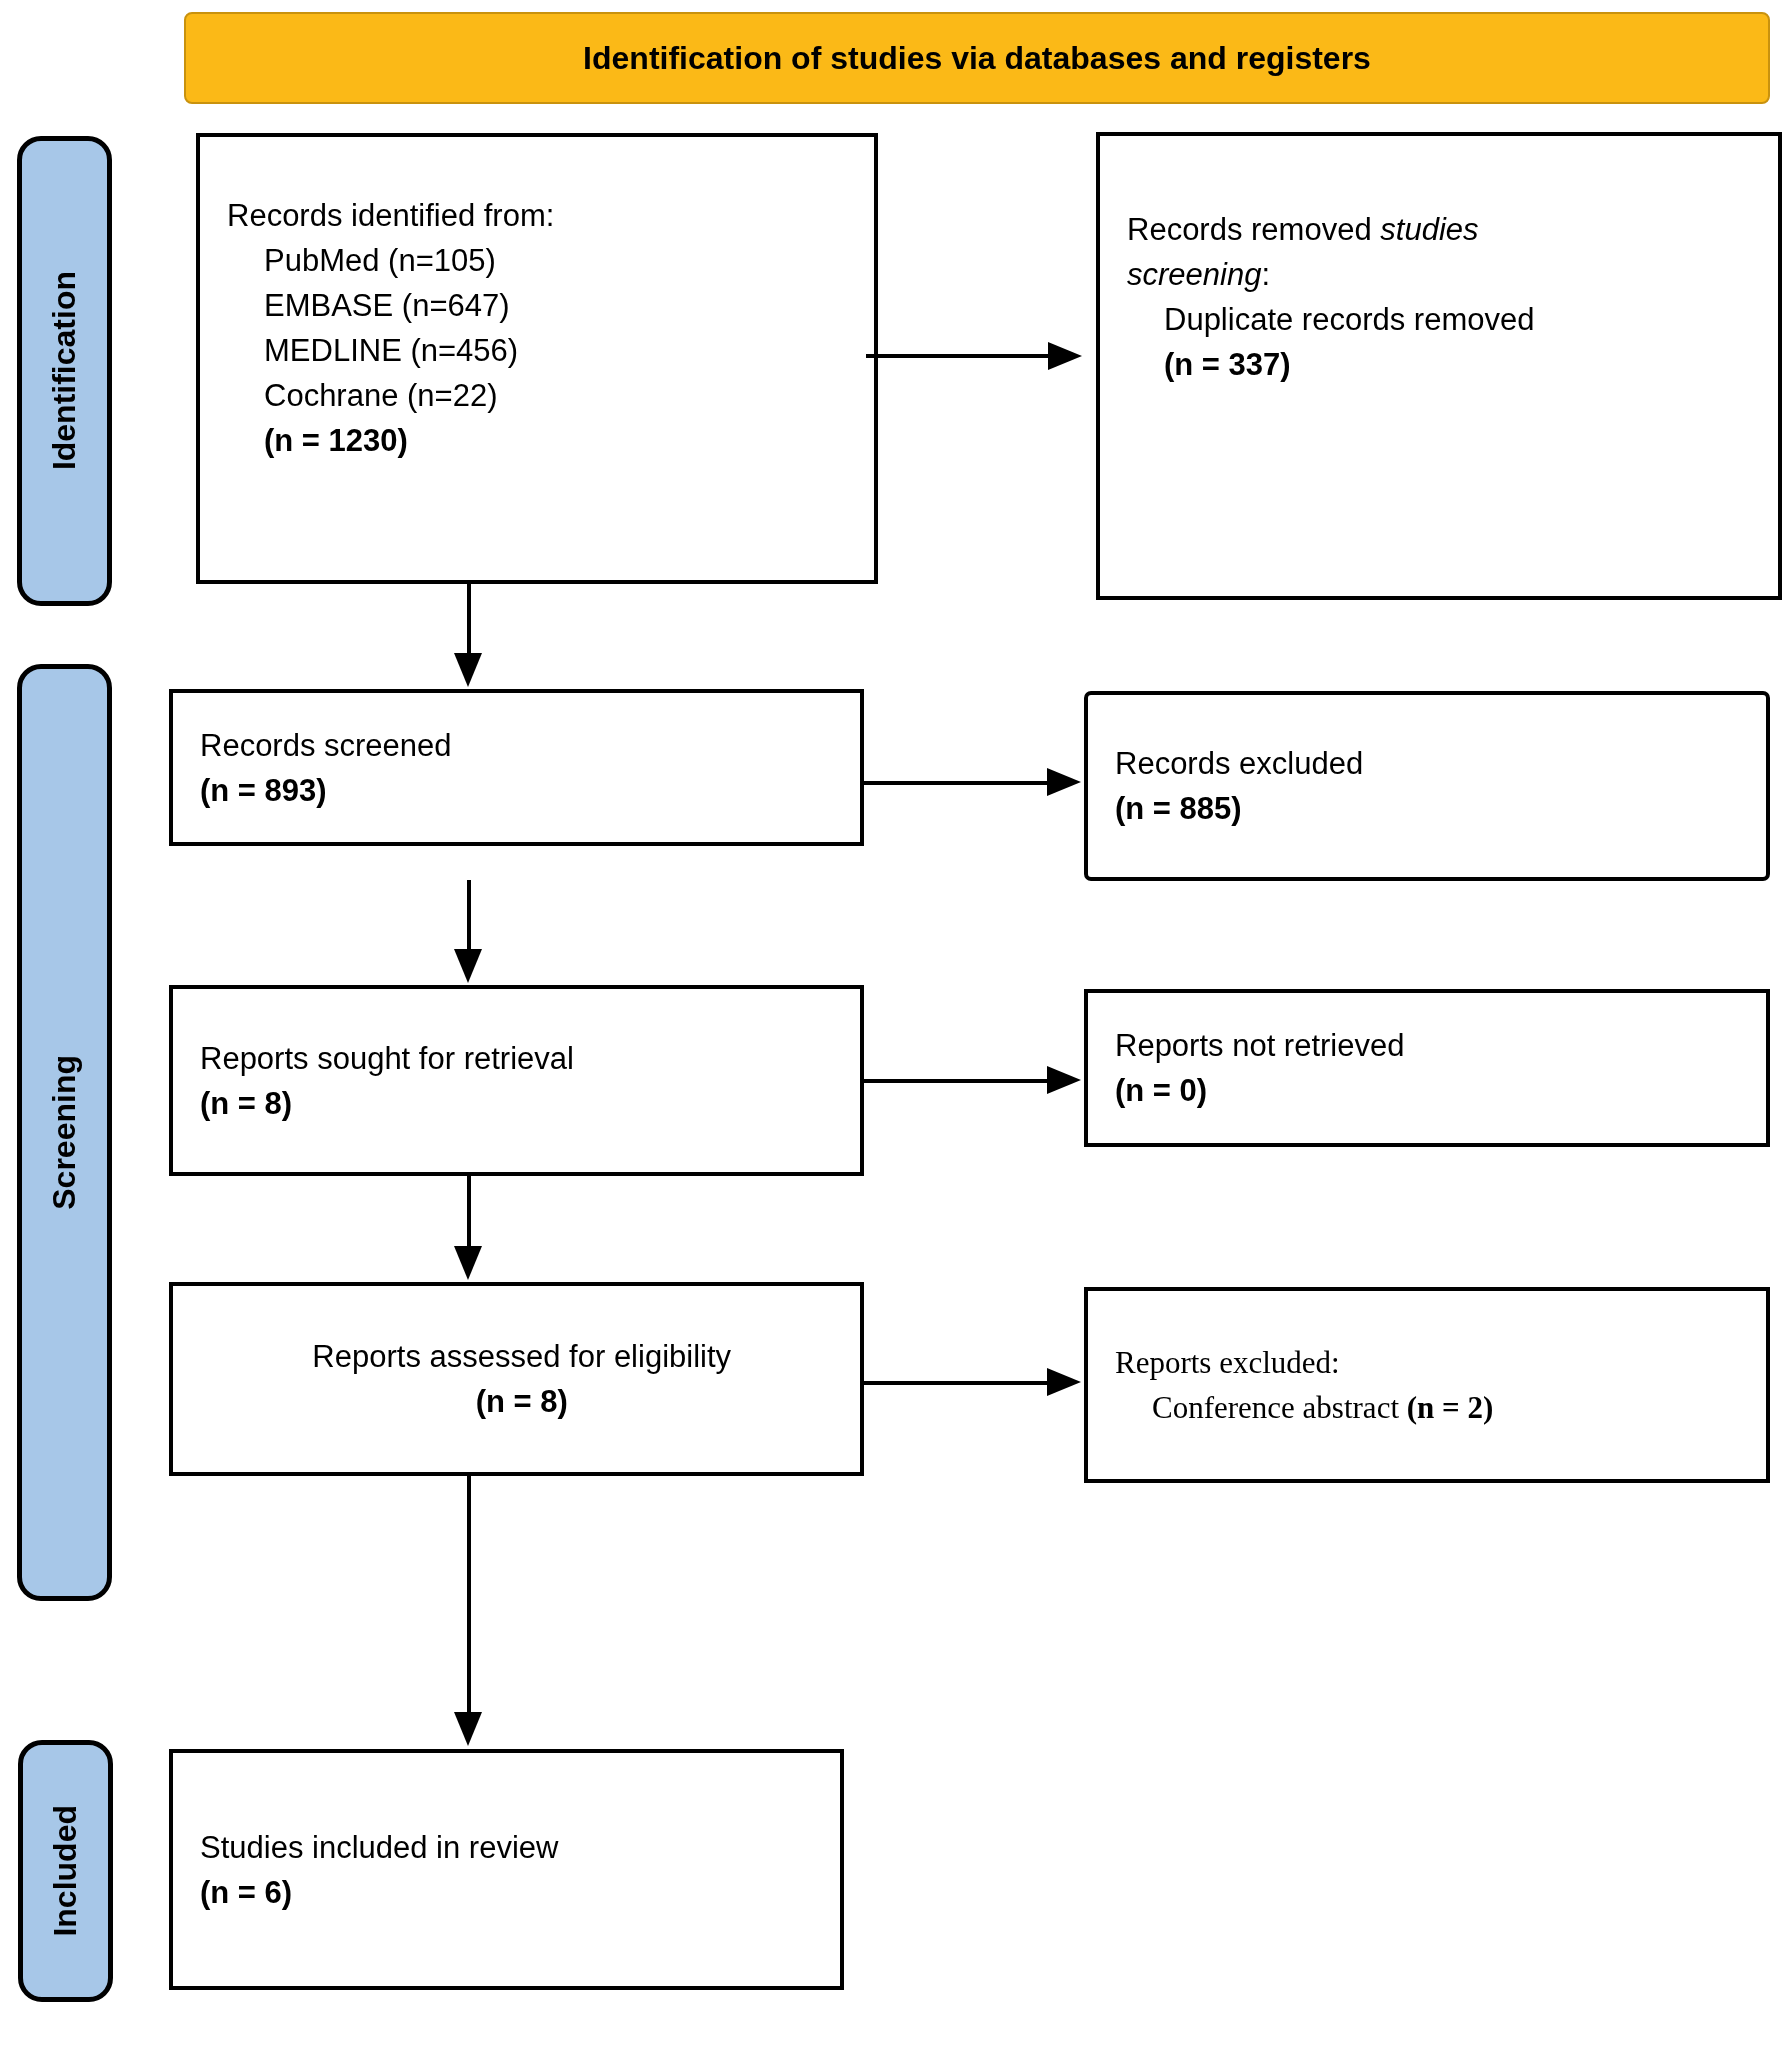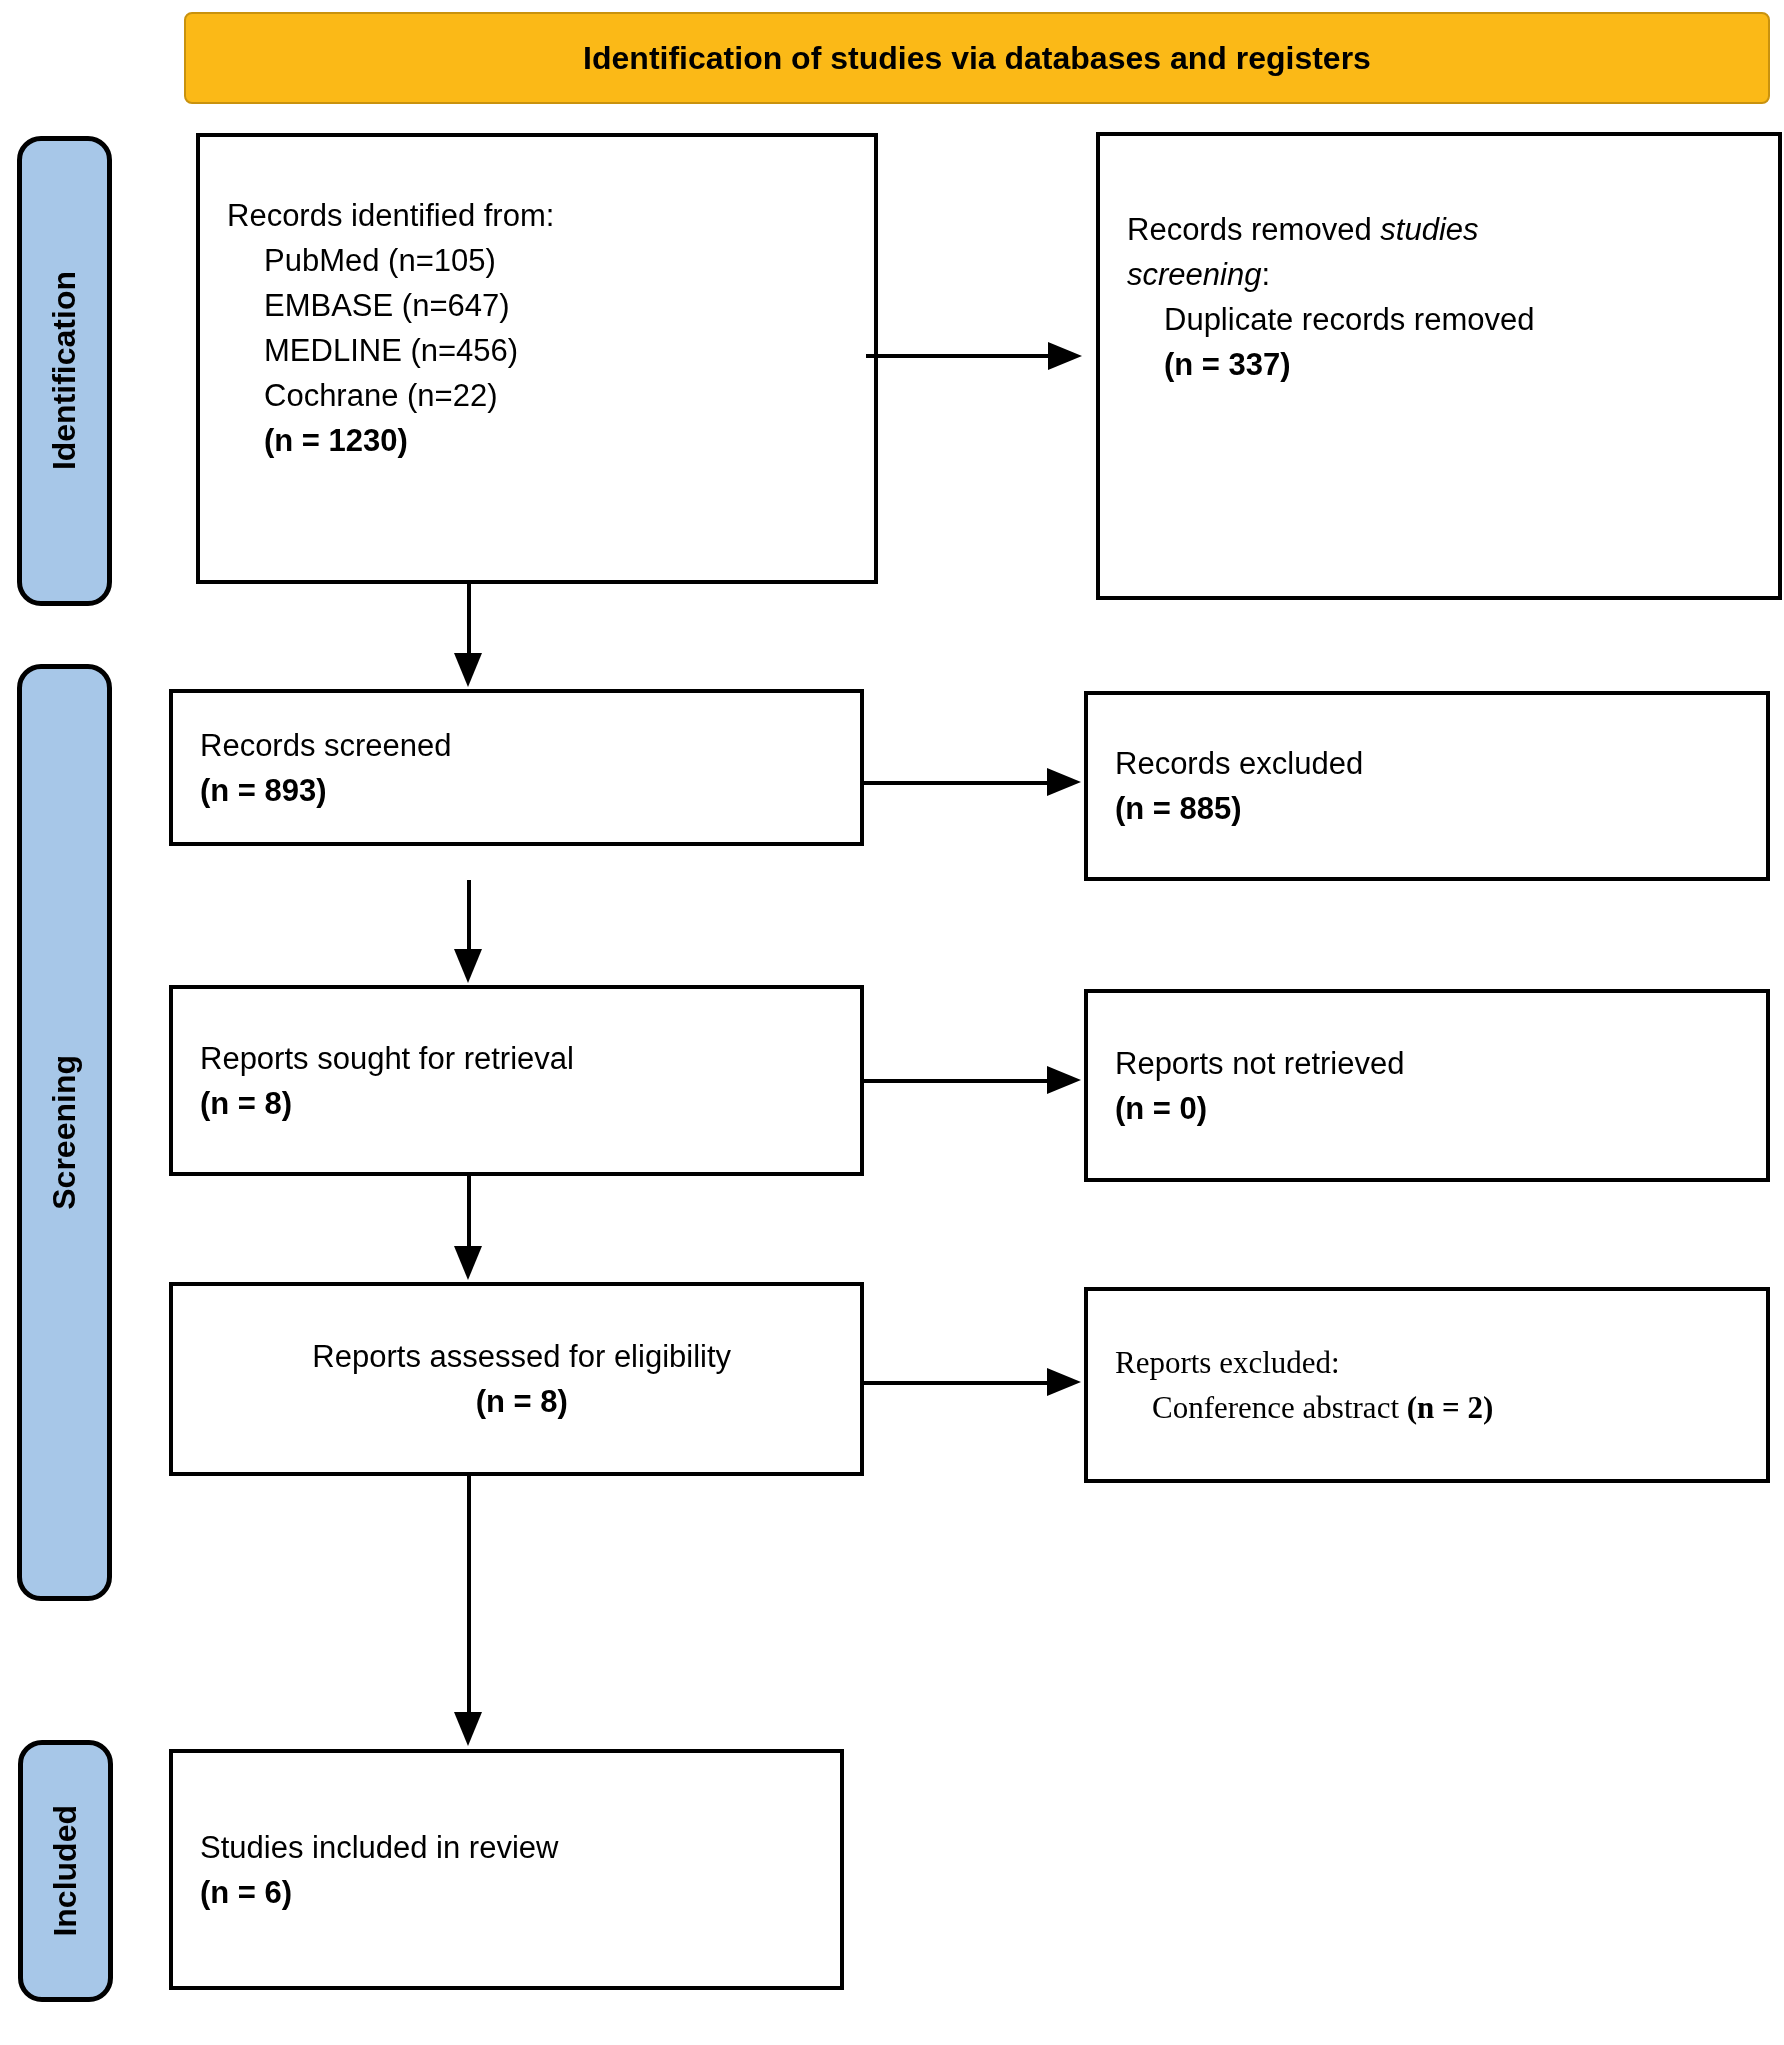--- a/index.html
+++ b/index.html
@@ -37,23 +37,23 @@
     display:flex; flex-direction:column; justify-content:center;
     padding-left:27px; padding-right:16.6px;
   }
   .box.top-align { justify-content:flex-start;margin-left:12px; }
   .line { white-space:nowrap; }
   .indent { padding-left:37px; }
   .bold { font-weight:bold; }
   .box-identified        { left:184px;  top:133px;  width:682px; height:451px; padding-top:56px; }
   .box-removed           { left:1084px; top:132px;  width:686px; height:468px; padding-top:71px; }
   .box-screened          { left:169px;  top:689px; width:695px; height:157px; }
-  .box-rec-excluded      { left:1084px; top:691px; width:686px; height:190px; }
+  .box-rec-excluded      { left:1084px; top:691px; width:686px; height:190px;border-radius:7px; }
   .box-sought            { left:169px;  top:985px; width:695px; height:191px; }
-  .box-not-retrieved     { left:1084px; top:989px; width:686px; height:193px; }
+  .box-not-retrieved     { left:1084px; top:989px; width:686px; height:158px; }
   .box-assessed          { left:169px;  top:1282px; width:695px; height:194px;text-align:center; }
   .box-rep-excluded      { left:1084px; top:1287px; width:686px; height:196px;font-family:Liberation Serif, serif; }
   .box-included          { left:169px;  top:1749px; width:675px; height:241px; }
   
   .vline { position:absolute; width:3.6px;  background:var(--arrow,#000); }
   .hline { position:absolute; height:3.6px; background:var(--arrow,#000); }
   .head-down {
     position:absolute; width:0; height:0;
     border-left:14.2px solid transparent; border-right:14.2px solid transparent;
     border-top:34px solid var(--arrow,#000);

